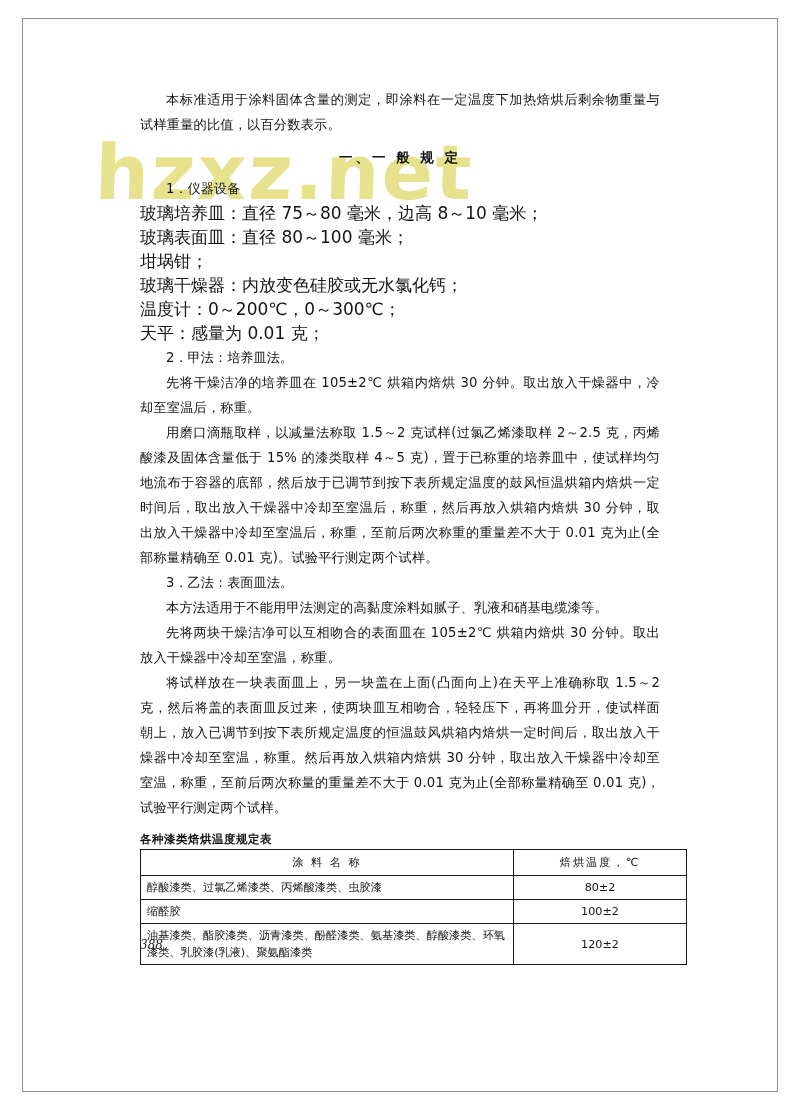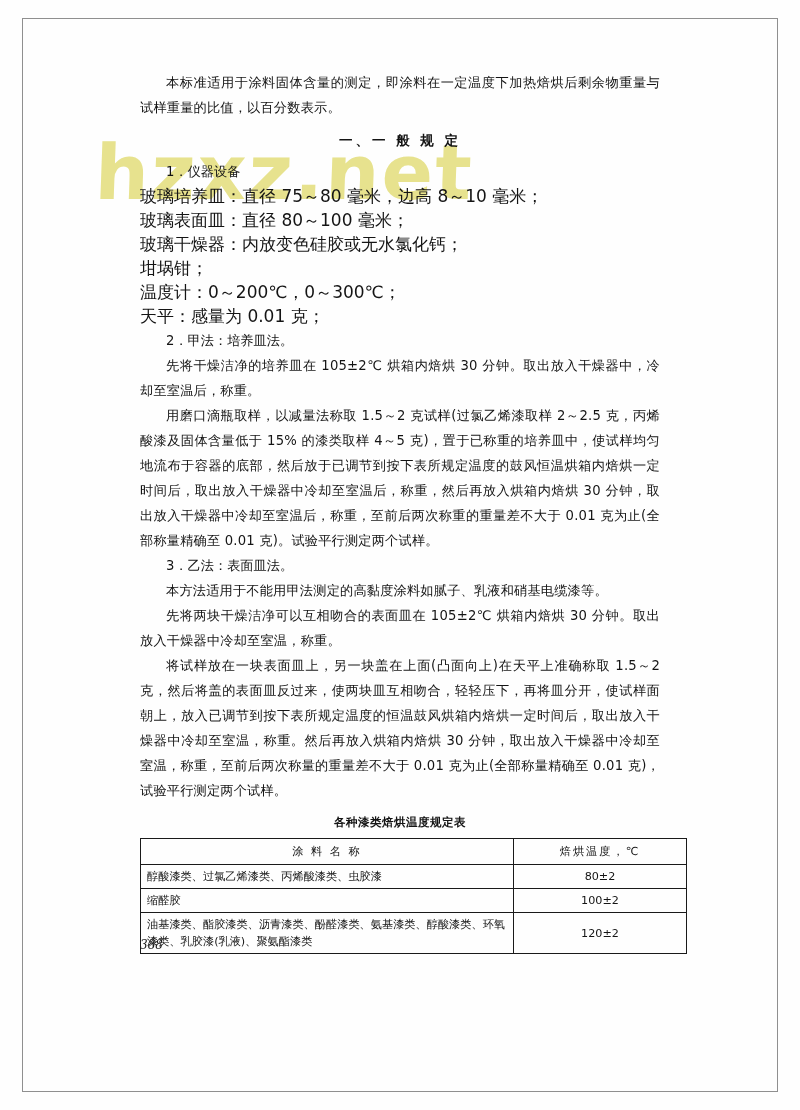--- a/index.html
+++ b/index.html
@@ -27,21 +27,21 @@
     left: 22px;
     top: 18px;
     width: 756px;
     height: 1074px;
     border: 1px solid #8f8f8f;
     box-sizing: border-box;
   }
   .content {
     position: absolute;
     left: 140px;
-    top: 70px;
+    top: 87px;
     width: 520px;
   }
   .para {
     font-size: 13.2px;
     line-height: 25px;
     text-align: justify;
     margin: 0 0 0 0;
     letter-spacing: 0.2px;
   }
   .indent {
@@ -60,25 +60,25 @@
     line-height: 25px;
     font-weight: normal;
     text-indent: 26px;
   }
   .list-line {
     font-size: 17px;
     line-height: 24px;
     text-indent: 0px;
   }
   .table-caption {
-    text-align: center;
+    text-align: left;
     font-size: 11.5px;
     font-weight: bold;
     margin-top: 12px;
-    margin-bottom: 8px;
+    margin-bottom: 2px;
     letter-spacing: 0.5px;
   }
   table.spec {
     border-collapse: collapse;
     width: 520px;
     font-size: 11.2px;
     table-layout: fixed;
   }
   table.spec td, table.spec th {
     border: 1px solid #1a1a1a;
@@ -131,22 +131,22 @@
   <div class="content">
 
     <p class="para indent">本标准适用于涂料固体含量的测定，即涂料在一定温度下加热焙烘后剩余物重量与试样重量的比值，以百分数表示。</p>
 
     <div class="section-title">一、一 般 规 定</div>
 
     <div class="sub-head">1．仪器设备</div>
 
     <div class="list-line">玻璃培养皿：直径 75～80 毫米，边高 8～10 毫米；</div>
     <div class="list-line">玻璃表面皿：直径 80～100 毫米；</div>
+    <div class="list-line">坩埚钳；</div>
     <div class="list-line">玻璃干燥器：内放变色硅胶或无水氯化钙；</div>
-    <div class="list-line">坩埚钳；</div>
     <div class="list-line">温度计：0～200℃，0～300℃；</div>
     <div class="list-line">天平：感量为 0.01 克；</div>
 
 
     <div class="sub-head">2．甲法：培养皿法。</div>
     <p class="para indent">先将干燥洁净的培养皿在 105±2℃ 烘箱内焙烘 30 分钟。取出放入干燥器中，冷却至室温后，称重。</p>
     <p class="para indent">用磨口滴瓶取样，以减量法称取 1.5～2 克试样(过氯乙烯漆取样 2～2.5 克，丙烯酸漆及固体含量低于 15% 的漆类取样 4～5 克)，置于已称重的培养皿中，使试样均匀地流布于容器的底部，然后放于已调节到按下表所规定温度的鼓风恒温烘箱内焙烘一定时间后，取出放入干燥器中冷却至室温后，称重，然后再放入烘箱内焙烘 30 分钟，取出放入干燥器中冷却至室温后，称重，至前后两次称重的重量差不大于 0.01 克为止(全部称量精确至 0.01 克)。试验平行测定两个试样。</p>
 
     <div class="sub-head">3．乙法：表面皿法。</div>
     <p class="para indent">本方法适用于不能用甲法测定的高黏度涂料如腻子、乳液和硝基电缆漆等。</p>

